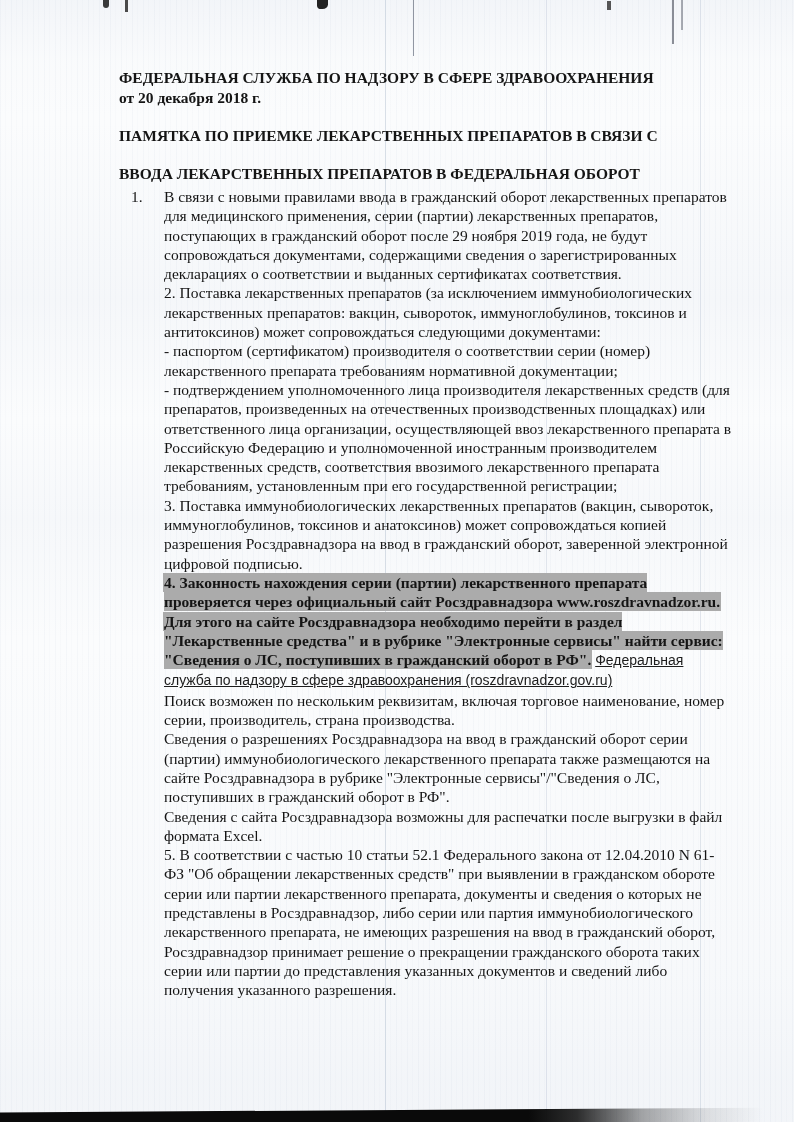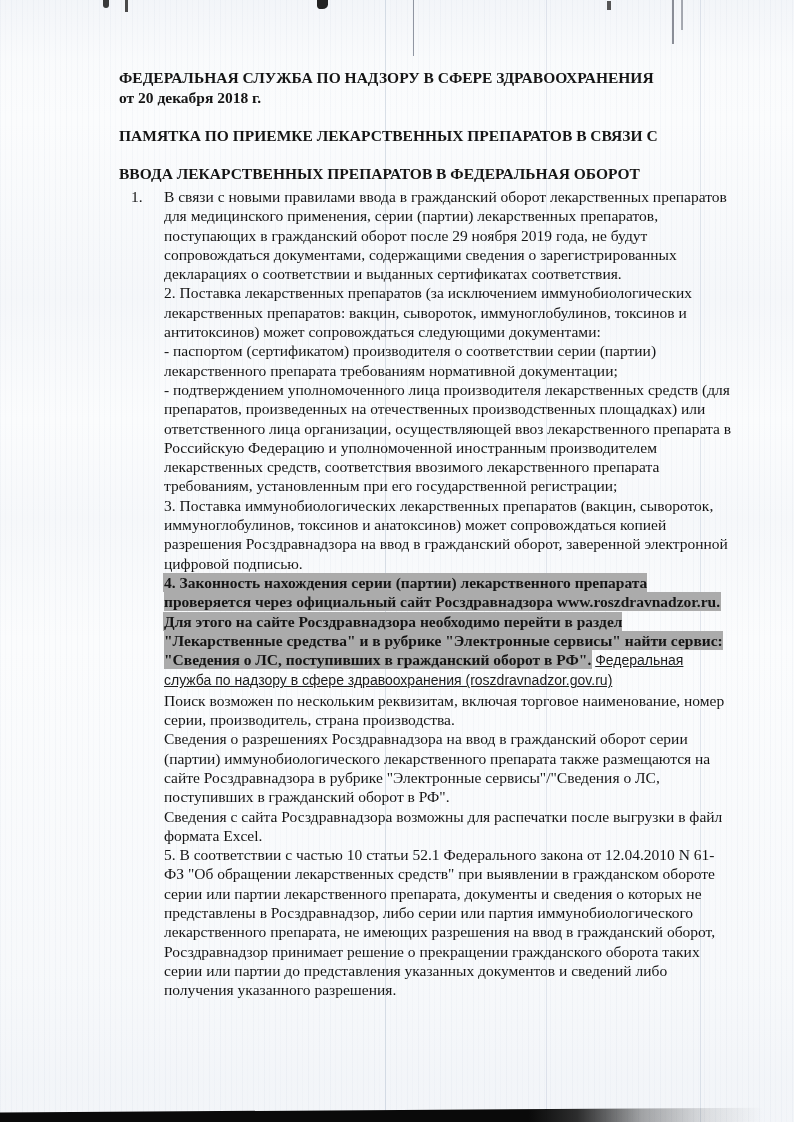--- a/index.html
+++ b/index.html
@@ -99,21 +99,21 @@
 
   <div class="content">
     <p class="org-line">ФЕДЕРАЛЬНАЯ СЛУЖБА ПО НАДЗОРУ В СФЕРЕ ЗДРАВООХРАНЕНИЯ</p>
     <p class="date-line">от 20 декабря 2018 г.</p>
     <p class="title-line">ПАМЯТКА ПО ПРИЕМКЕ ЛЕКАРСТВЕННЫХ ПРЕПАРАТОВ В СВЯЗИ С</p>
     <p class="title-line">ВВОДА ЛЕКАРСТВЕННЫХ ПРЕПАРАТОВ В ФЕДЕРАЛЬНАЯ ОБОРОТ</p>
 
     <div class="doc-body">
         <p class="para hang"><span class="marker">1.</span><span class="seg-normal">В связи с новыми правилами ввода в гражданский оборот лекарственных препаратов для медицинского применения, серии (партии) лекарственных препаратов, поступающих в гражданский оборот после 29 ноября 2019 года, не будут сопровождаться документами, содержащими сведения о зарегистрированных декларациях о соответствии и выданных сертификатах соответствия.</span></p>
         <p class="para"><span class="seg-normal">2. Поставка лекарственных препаратов (за исключением иммунобиологических лекарственных препаратов: вакцин, сывороток, иммуноглобулинов, токсинов и антитоксинов) может сопровождаться следующими документами:</span></p>
-        <p class="para"><span class="seg-normal">- паспортом (сертификатом) производителя о соответствии серии (партии) лекарственного препарата требованиям нормативной документации;</span></p>
+        <p class="para"><span class="seg-normal">- паспортом (сертификатом) производителя о соответствии серии (номер) лекарственного препарата требованиям нормативной документации;</span></p>
         <p class="para"><span class="seg-normal">- подтверждением уполномоченного лица производителя лекарственных средств (для препаратов, произведенных на отечественных производственных площадках) или ответственного лица организации, осуществляющей ввоз лекарственного препарата в Российскую Федерацию и уполномоченной иностранным производителем лекарственных средств, соответствия ввозимого лекарственного препарата требованиям, установленным при его государственной регистрации;</span></p>
         <p class="para"><span class="seg-normal">3. Поставка иммунобиологических лекарственных препаратов (вакцин, сывороток, иммуноглобулинов, токсинов и анатоксинов) может сопровождаться копией разрешения Росздравнадзора на ввод в гражданский оборот, заверенной электронной цифровой подписью.</span></p>
         <p class="para"><span class="seg-highlight">4. Законность нахождения серии (партии) лекарственного препарата проверяется через официальный сайт Росздравнадзора www.roszdravnadzor.ru.</span></p>
         <p class="para"><span class="seg-highlight">Для этого на сайте Росздравнадзора необходимо перейти в раздел "Лекарственные средства" и в рубрике "Электронные сервисы" найти сервис: "Сведения о ЛС, поступивших в гражданский оборот в РФ".</span><span class="seg-normal"> </span><span class="seg-link">Федеральная служба по надзору в сфере здравоохранения (roszdravnadzor.gov.ru)</span></p>
         <p class="para"><span class="seg-normal">Поиск возможен по нескольким реквизитам, включая торговое наименование, номер серии, производитель, страна производства.</span></p>
         <p class="para"><span class="seg-normal">Сведения о разрешениях Росздравнадзора на ввод в гражданский оборот серии (партии) иммунобиологического лекарственного препарата также размещаются на сайте Росздравнадзора в рубрике "Электронные сервисы"/"Сведения о ЛС, поступивших в гражданский оборот в РФ".</span></p>
         <p class="para"><span class="seg-normal">Сведения с сайта Росздравнадзора возможны для распечатки после выгрузки в файл формата Excel.</span></p>
         <p class="para"><span class="seg-normal">5. В соответствии с частью 10 статьи 52.1 Федерального закона от 12.04.2010 N 61-ФЗ "Об обращении лекарственных средств" при выявлении в гражданском обороте серии или партии лекарственного препарата, документы и сведения о которых не представлены в Росздравнадзор, либо серии или партия иммунобиологического лекарственного препарата, не имеющих разрешения на ввод в гражданский оборот, Росздравнадзор принимает решение о прекращении гражданского оборота таких серии или партии до представления указанных документов и сведений либо получения указанного разрешения.</span></p>
       </div>
   </div>

